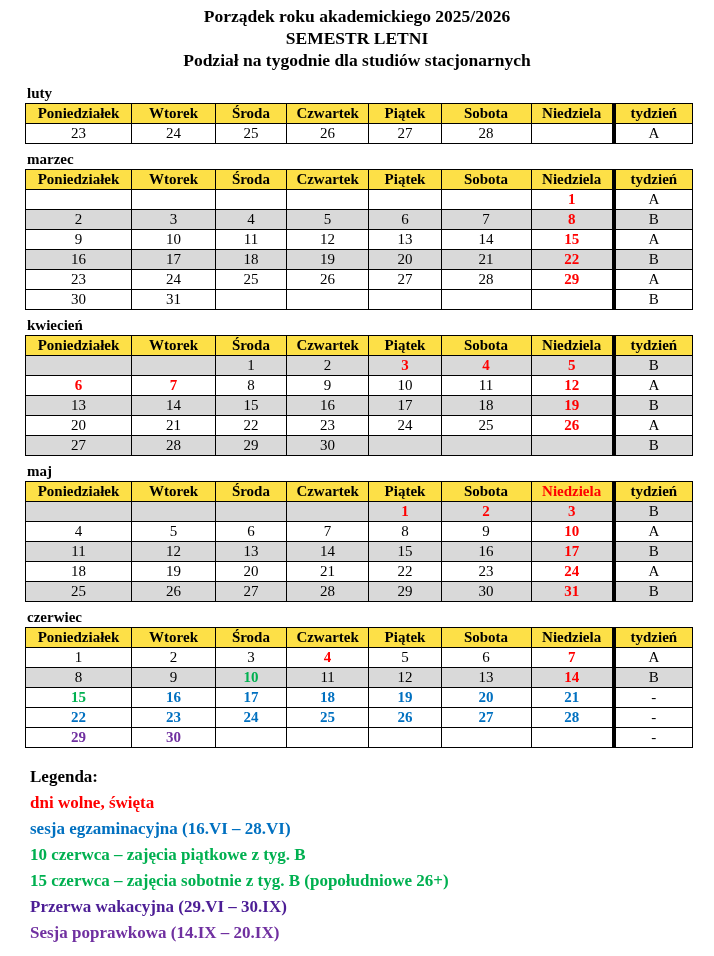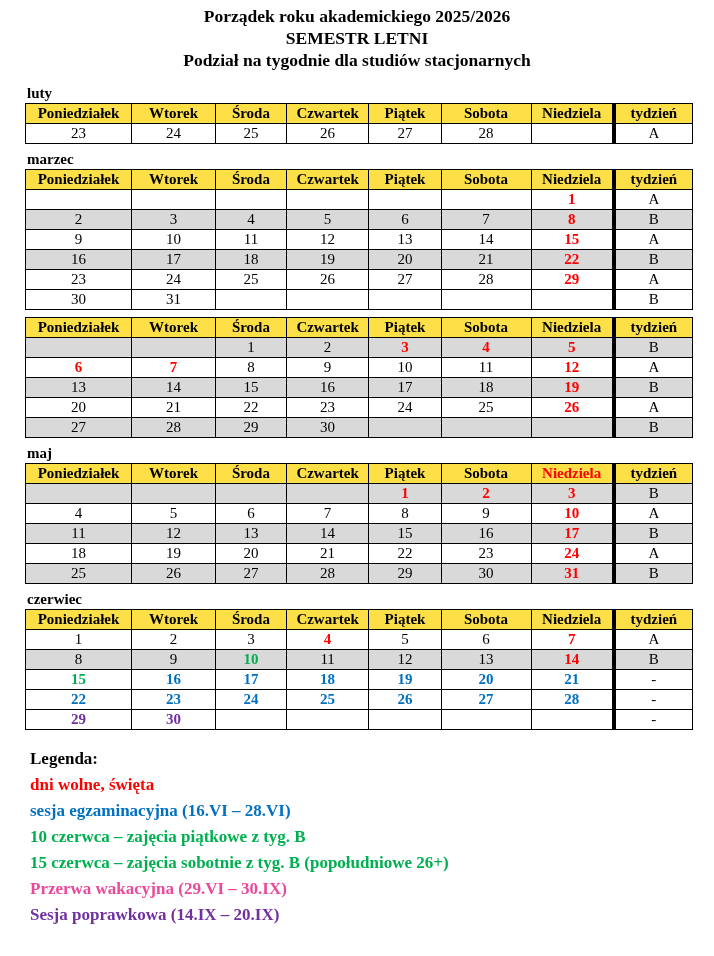--- a/index.html
+++ b/index.html
@@ -164,20 +164,21 @@
               <td></td>
               <td></td>
               <td></td>
               <td></td>
               <td class="week-col">B</td>
             </tr>
           </tbody>
         </table>
       </div>
       <div class="month-section">
+        <div class="month-label">kwiecień</div>
         <table class="cal">
           <colgroup>
             <col style="width: 15.9%;">
             <col style="width: 12.6%;">
             <col style="width: 10.6%;">
             <col style="width: 12.4%;">
             <col style="width: 10.8%;">
             <col style="width: 13.5%;">
             <col style="width: 12.4%;">
             <col style="width: 11.8%;">
@@ -408,18 +409,18 @@
       </div>
     </div>
 
   <div class="legend">
     <div class="legend-label">Legenda:</div>
     <div>
         <div class="legend-item" style="color: rgb(255, 0, 0);">dni wolne, święta</div>
         <div class="legend-item" style="color: rgb(0, 112, 192);">sesja egzaminacyjna (16.VI – 28.VI)</div>
         <div class="legend-item" style="color: rgb(0, 176, 80);">10 czerwca – zajęcia piątkowe z tyg. B</div>
         <div class="legend-item" style="color: rgb(0, 176, 80);">15 czerwca – zajęcia sobotnie z tyg. B (popołudniowe 26+)</div>
-        <div class="legend-item" style="color: #ec4899;">Przerwa wakacyjna (29.VI – 30.IX)</div>
+        <div class="legend-item" style="color: #4c1d95;">Przerwa wakacyjna (29.VI – 30.IX)</div>
         <div class="legend-item" style="color: rgb(112, 48, 160);">Sesja poprawkowa (14.IX – 20.IX)</div>
       </div>
   </div>
 
 </div>
 
 </body></html>

